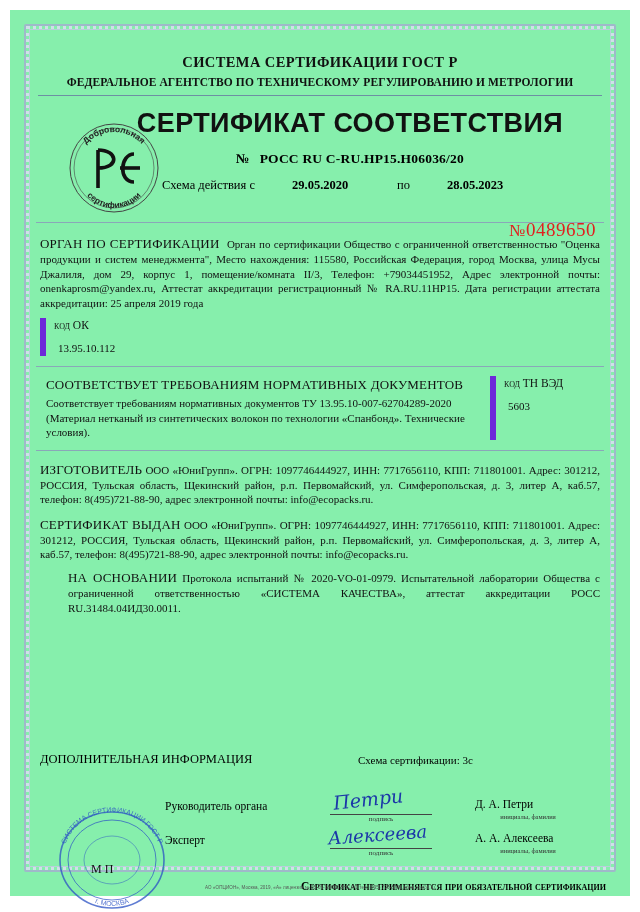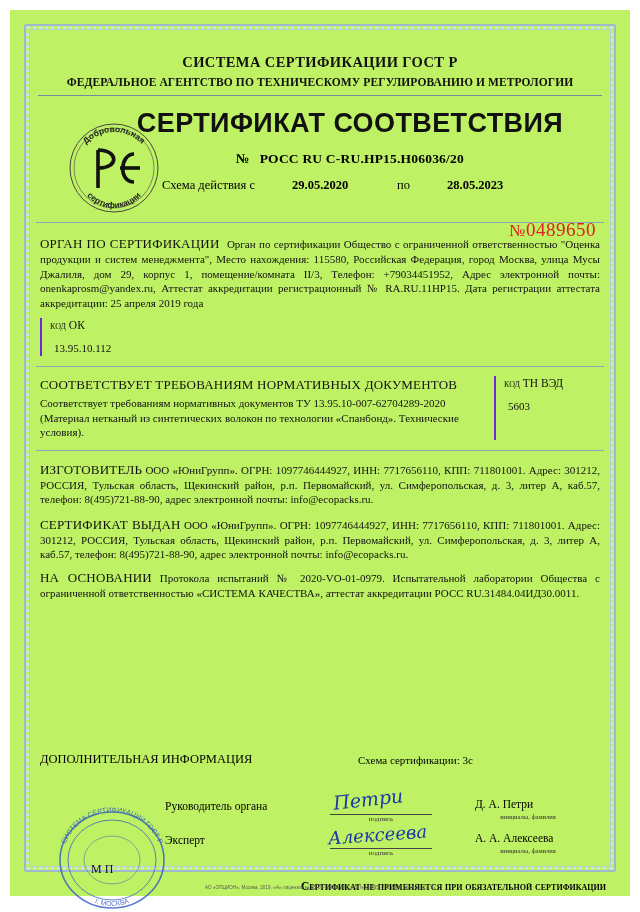--- a/index.html
+++ b/index.html
@@ -16,21 +16,21 @@
     height: 912px;
     background: #ffffff;
     overflow: hidden;
   }
   .sheet {
     position: absolute;
     left: 10px;
     top: 10px;
     width: 620px;
     height: 886px;
-    background: #bef264;
+    background: #86efac;
   }
   
   .border-outer {
     position: absolute;
     left: 14px;
     top: 14px;
     right: 14px;
     bottom: 24px;
     border: 2px solid #9fb9c9;
     border-radius: 2px;
@@ -158,36 +158,37 @@
   .s-prod {
     margin-top: 8px;
     padding: 0 6px 0 6px;
   }
   .prod-row { display: flex; }
   .prod-left { flex: 1 1 auto; padding-right: 8px; }
   .prod-left .ind { display: block; margin-left: 22px; }
   .code-box {
     width: 96px;
     flex: 0 0 96px;
-    border-left: 2px solid #6d28d9;
+    border-left: 6px solid #6d28d9;
     padding-left: 8px;
     font-size: 10.5px;
   }
   .code-box .clabel { font-variant: small-caps; font-size: 11.5px; }
   .code-box .cval { margin-top: 8px; margin-left: 4px; font-size: 11px; }
 
   .s-conf {
     margin-top: 9px;
     padding: 0 6px;
+    margin-left: 6px;
   }
   .s-conf .lead { display: block; margin-bottom: 3px; }
 
   .s-maker { margin-top: 10px; padding: 0 6px; text-align: justify; }
   .s-issued { margin-top: 9px; padding: 0 6px; text-align: justify; }
-  .s-basis { margin-top: 7px; padding: 0 6px; text-align: justify; }
+  .s-basis { margin-top: 7px; padding: 0 6px; text-align: justify; margin-left: 28px; }
 
   .s-addinfo {
     position: absolute;
     left: 6px;
     right: 6px;
     top: 718px;
     font-size: 11px;
   }
   .s-addinfo .lead { font-variant: small-caps; font-size: 12.5px; }
   .s-addinfo .scheme { position: absolute; left: 282px; top: 2px; font-size: 11px; padding-left: 36px; }

